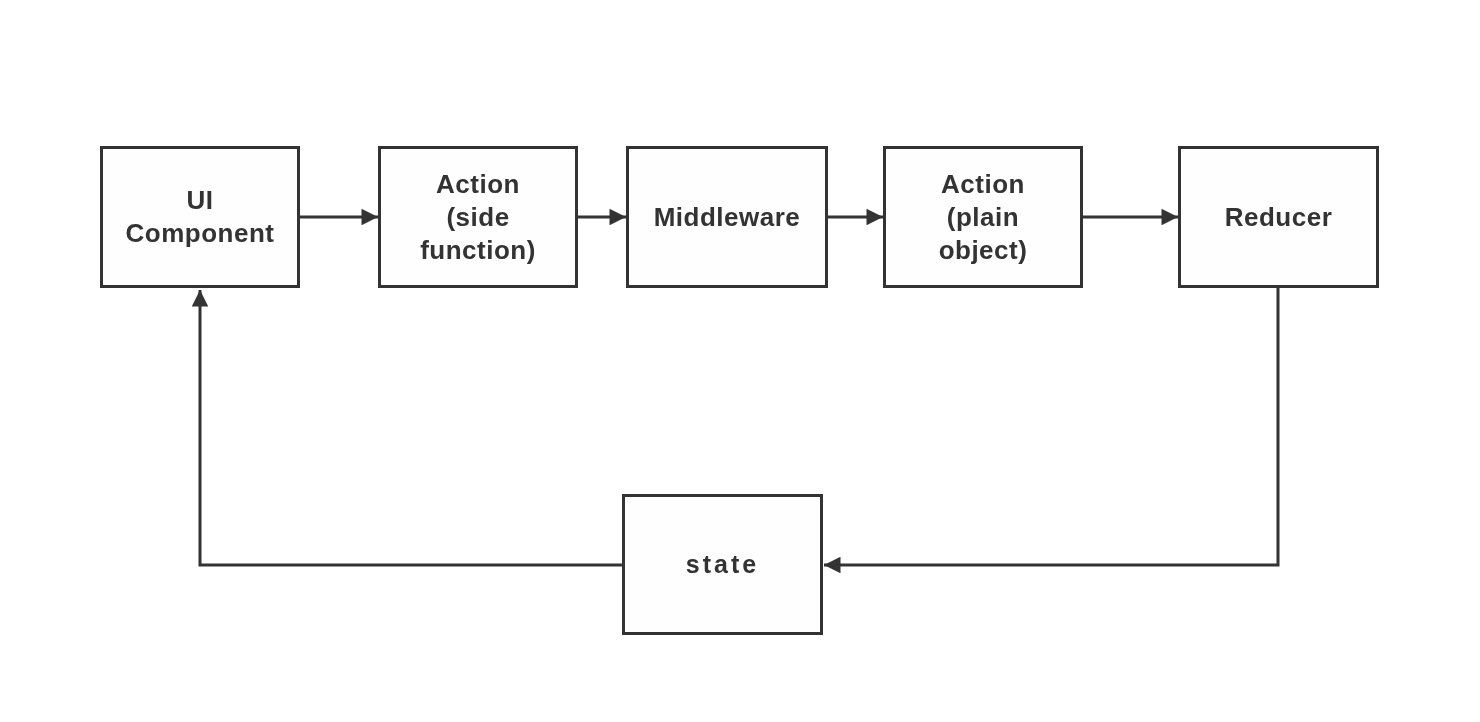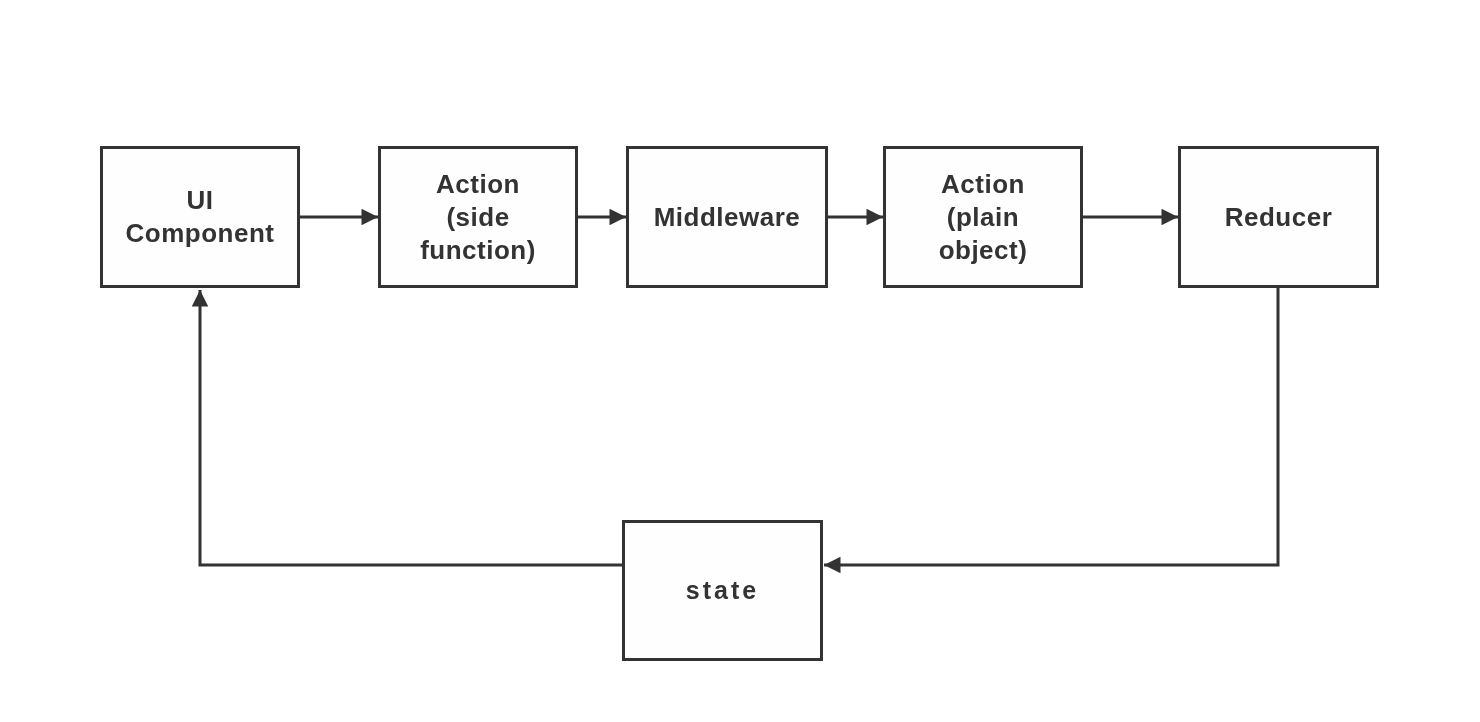--- a/index.html
+++ b/index.html
@@ -44,21 +44,21 @@
   .node-state .node-label {
     font-size: 25px;
     letter-spacing: 3px;
   }
   
   .n0 { left: 100px;  top: 146px; width: 200px; height: 142px; }
   .n1 { left: 378px;  top: 146px; width: 200px; height: 142px; }
   .n2 { left: 626px;  top: 146px; width: 202px; height: 142px; text-align: center; }
   .n3 { left: 883px;  top: 146px; width: 200px; height: 142px; }
   .n4 { left: 1178px; top: 146px; width: 201px; height: 142px; }
-  .n5 { left: 622px;  top: 494px; width: 201px; height: 141px; margin-top: 26px; }
+  .n5 { left: 622px;  top: 494px; width: 201px; height: 141px; }
 </style>
 </head>
 <body>
 
 <div class="canvas">
 
   <svg class="connectors" viewBox="0 0 1480 722" xmlns="http://www.w3.org/2000/svg">
     <defs>
       <marker id="arrowhead" viewBox="0 0 10 10" refX="10" refY="5" markerWidth="7" markerHeight="5.5" orient="auto">
         <path d="M0,0 L10,5 L0,10 z" fill="#333333"></path>

